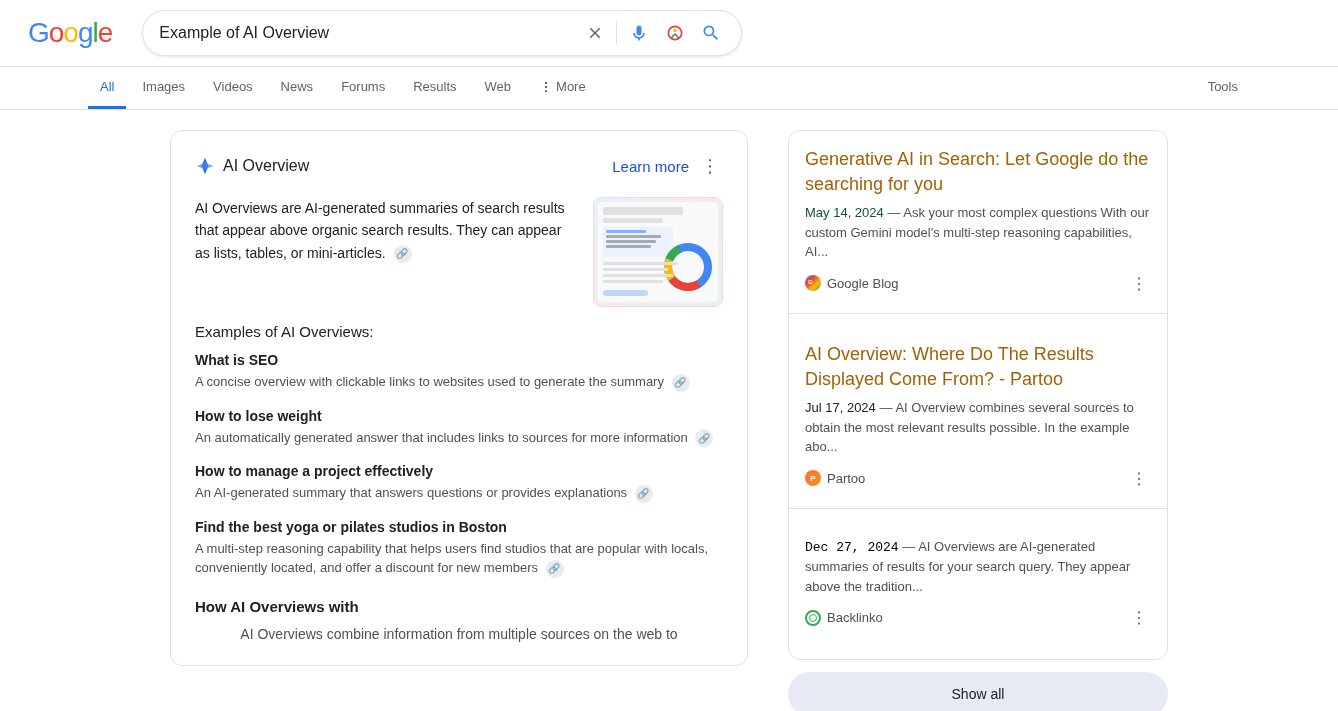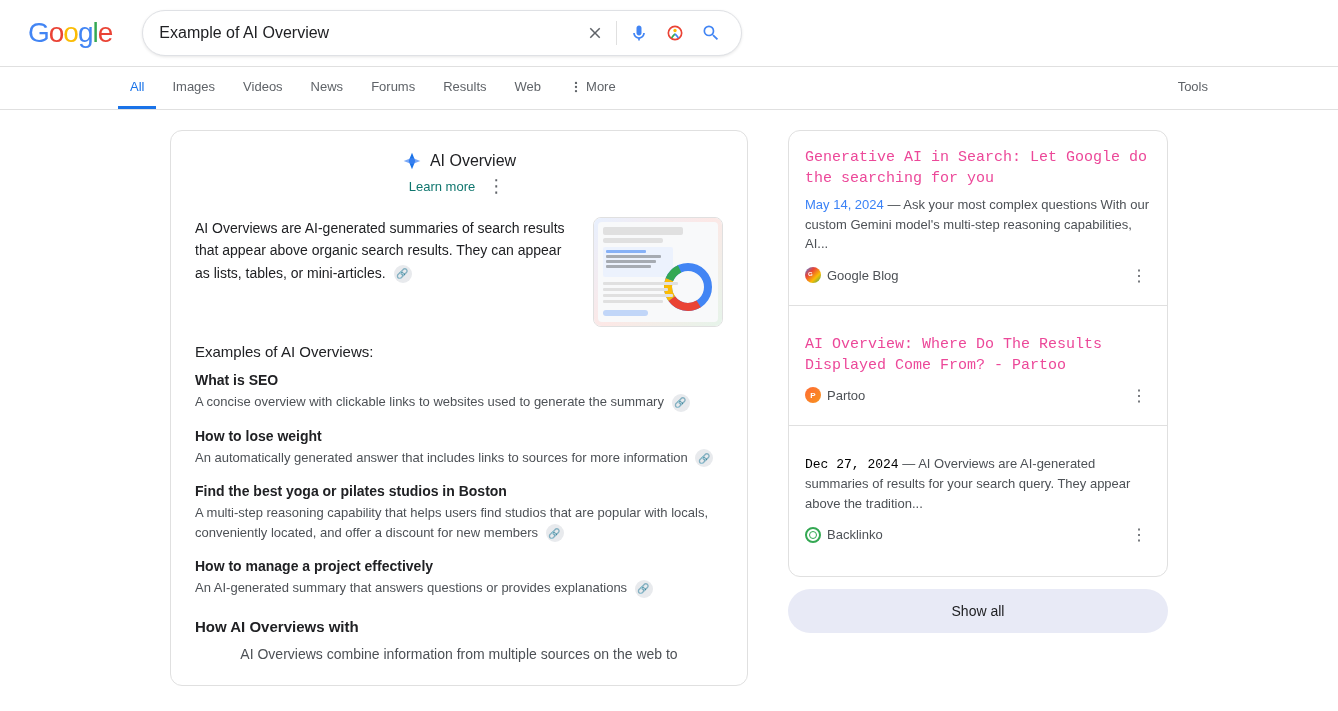--- a/index.html
+++ b/index.html
@@ -16,37 +16,37 @@
     .logo-l { color: #34a853; }
     .logo-e { color: #ea4335; }
     
     .search-bar-wrapper { flex: 1; max-width: 600px; position: relative; }
     .search-bar { display: flex; align-items: center; border: 1px solid #dfe1e5; border-radius: 24px; padding: 8px 16px; gap: 0; background: #fff; box-shadow: 0 1px 3px rgba(0,0,0,0.1); }
     .search-input { flex: 1; border: none; outline: none; font-size: 16px; color: #202124; background: transparent; }
     .search-icons { display: flex; align-items: center; gap: 8px; }
     .icon-btn { background: none; border: none; cursor: pointer; display: flex; align-items: center; justify-content: center; padding: 4px; border-radius: 50%; }
     
     
-    .nav-tabs { display: flex; align-items: center; padding: 0 118px; border-bottom: 1px solid #e0e0e0; gap: 4px; }
+    .nav-tabs { display: flex; align-items: center; padding: 0 88px; border-bottom: 1px solid #e0e0e0; gap: 4px; }
     .nav-tab { padding: 12px 12px; font-size: 13px; color: #5f6368; cursor: pointer; border-bottom: 3px solid transparent; text-decoration: none; display: flex; align-items: center; gap: 4px; white-space: nowrap; }
     .nav-tab.active { color: #1a73e8; border-bottom: 3px solid #1a73e8; }
     .nav-tools { margin-left: auto; }
     
     
     .main-content { display: flex; padding: 20px 170px; gap: 40px; max-width: 1338px; }
     
     
     .left-col { flex: 1; max-width: 650px; }
     
     
     .ai-overview-box { border: 1px solid #e0e0e0; border-radius: 12px; padding: 20px 24px; margin-bottom: 20px; }
-    .ai-overview-header { display: flex; align-items: center; justify-content: space-between; margin-bottom: 16px; flex-direction: column; }
+    .ai-overview-header { display: flex; justify-content: space-between; margin-bottom: 16px; }
     .ai-overview-title { display: flex; align-items: center; gap: 8px; font-size: 16px; font-weight: 500; }
     .ai-overview-actions { display: flex; align-items: center; gap: 8px; }
-    .learn-more-btn { color: #0f766e; font-size: 13px; cursor: pointer; text-decoration: none; }
+    .learn-more-btn { color: #1d4ed8; font-size: 15px; cursor: pointer; text-decoration: none; }
     .three-dots { color: #5f6368; cursor: pointer; font-size: 18px; padding: 4px; }
     
     .ai-content { display: flex; gap: 16px; margin-bottom: 16px; }
     .ai-text { flex: 1; font-size: 14px; line-height: 1.6; color: #202124; }
     .ai-thumbnail { width: 130px; height: 110px; border: 1px solid #e0e0e0; border-radius: 8px; overflow: hidden; flex-shrink: 0; background: #f8f9fa; display: flex; align-items: center; justify-content: center; }
     .thumbnail-mock { width: 100%; height: 100%; background: linear-gradient(135deg, #e8f0fe 0%, #fce8e6 50%, #e6f4ea 100%); display: flex; align-items: center; justify-content: center; font-size: 10px; color: #5f6368; }
     
     .link-icon { display: inline-flex; align-items: center; justify-content: center; width: 18px; height: 18px; border-radius: 50%; background: #e8eaed; margin-left: 4px; cursor: pointer; vertical-align: middle; font-size: 10px; color: #5f6368; }
     
     .examples-heading { font-size: 15px; font-weight: 500; margin-bottom: 12px; }
@@ -55,21 +55,21 @@
     .example-title { font-size: 14px; font-weight: 600; color: #202124; margin-bottom: 4px; }
     .example-desc { font-size: 13px; color: #4d5156; line-height: 1.5; }
     
     .section-heading { font-size: 15px; font-weight: 600; margin: 20px 0 8px; }
     .section-text { font-size: 14px; color: #4d5156; line-height: 1.6; text-align: center; }
     
     
     .right-col { width: 380px; flex-shrink: 0; }
     
     .result-card { border: 1px solid #e0e0e0; border-radius: 12px; padding: 16px; margin-bottom: 12px; }
-    .result-title { font-size: 15px; font-weight: 500; color: #ec4899; margin-bottom: 6px; line-height: 1.4; font-family: Liberation Mono, monospace; }
+    .result-title { font-size: 18px; font-weight: 500; color: #a16207; margin-bottom: 6px; line-height: 1.4; }
     .result-date-snippet { font-size: 13px; color: #4d5156; line-height: 1.5; margin-bottom: 8px; }
     .result-source { display: flex; align-items: center; justify-content: space-between; text-align: right; }
     .source-info { display: flex; align-items: center; gap: 6px; font-size: 13px; color: #4d5156; }
     .source-dot { width: 16px; height: 16px; border-radius: 50%; display: flex; align-items: center; justify-content: center; font-size: 9px; font-weight: bold; color: white; flex-shrink: 0; }
     .dot-google { background: linear-gradient(135deg, #4285f4, #ea4335, #fbbc05, #34a853); }
     .dot-backlinko { background: transparent; border: 2px solid #34a853; display: flex; align-items: center; justify-content: center; }
     .dot-backlinko-inner { width: 8px; height: 8px; border-radius: 50%; background: transparent; border: 1.5px solid #34a853; }
     
     .show-all-btn { width: 100%; padding: 14px; background: #e8eaf6; border: none; border-radius: 24px; font-size: 14px; color: #202124; cursor: pointer; font-weight: 500; }
     
@@ -205,70 +205,75 @@
 
         <div class="example-item">
           <p class="example-title">How to lose weight</p>
           <p class="example-desc">
             <span>An automatically generated answer that includes links to sources for more information</span>
             <span class="link-icon">🔗</span>
           </p>
         </div>
 
         <div class="example-item">
+          <p class="example-title">How to manage a project effectively</p>
+          <p class="example-desc">
+            <span>An AI-generated summary that answers questions or provides explanations</span>
+            <span class="link-icon">🔗</span>
+          </p>
+        </div>
+
+        <div class="example-item">
           <p class="example-title">Find the best yoga or pilates studios in Boston</p>
           <p class="example-desc">
             <span>A multi-step reasoning capability that helps users find studios that are popular with locals, conveniently located, and offer a discount for new members</span>
             <span class="link-icon">🔗</span>
           </p>
         </div>
-
-        <div class="example-item">
-          <p class="example-title">How to manage a project effectively</p>
-          <p class="example-desc">
-            <span>An AI-generated summary that answers questions or provides explanations</span>
-            <span class="link-icon">🔗</span>
-          </p>
-        </div>
       </div>
 
       <div>
         <p class="section-heading">How AI Overviews with</p>
         <p class="section-text">AI Overviews combine information from multiple sources on the web to</p>
       </div>
     </div>
 
   </div>
 
   <div class="right-col">
     
     <div class="cards-container">
 
       <div class="result-card">
         <p class="result-title">Generative AI in Search: Let Google do the searching for you</p>
         <p class="result-date-snippet">
-          <span style="color:#3b82f6;font-weight:normal;">May 14, 2024</span>
+          <span style="color:#14532d;font-weight:normal;">May 14, 2024</span>
           <span> — </span>
           <span>Ask your most complex questions With our custom Gemini model's multi-step reasoning capabilities, AI...</span>
         </p>
         <div class="result-source">
           <div class="source-info">
             <div class="source-dot dot-google">
               <svg width="12" height="12" viewBox="0 0 24 24">
                   <text x="2" y="14" font-size="12" fill="white" font-weight="bold">G</text>
                 </svg>
             </div>
             <span>Google Blog</span>
           </div>
           <span class="three-dots" style="font-size:16px;">⋮</span>
         </div>
       </div>
 
       <div class="result-card">
         <p class="result-title">AI Overview: Where Do The Results Displayed Come From? - Partoo</p>
+        <p class="result-date-snippet">
+          <span style="color:#202124;">Jul 17, 2024</span>
+          <span> — </span>
+          <span>AI Overview combines several sources to obtain the most relevant results possible. In the example abo...</span>
+        </p>
         <div class="result-source">
           <div class="source-info">
             <div class="source-dot" style="background:linear-gradient(135deg,#ff6b35,#f7931e);font-size:8px;font-weight:bold;color:white;display:flex;align-items:center;justify-content:center;">P</div>
             <span>Partoo</span>
           </div>
           <span class="three-dots" style="font-size:16px;">⋮</span>
         </div>
       </div>
 
       <div class="result-card">

